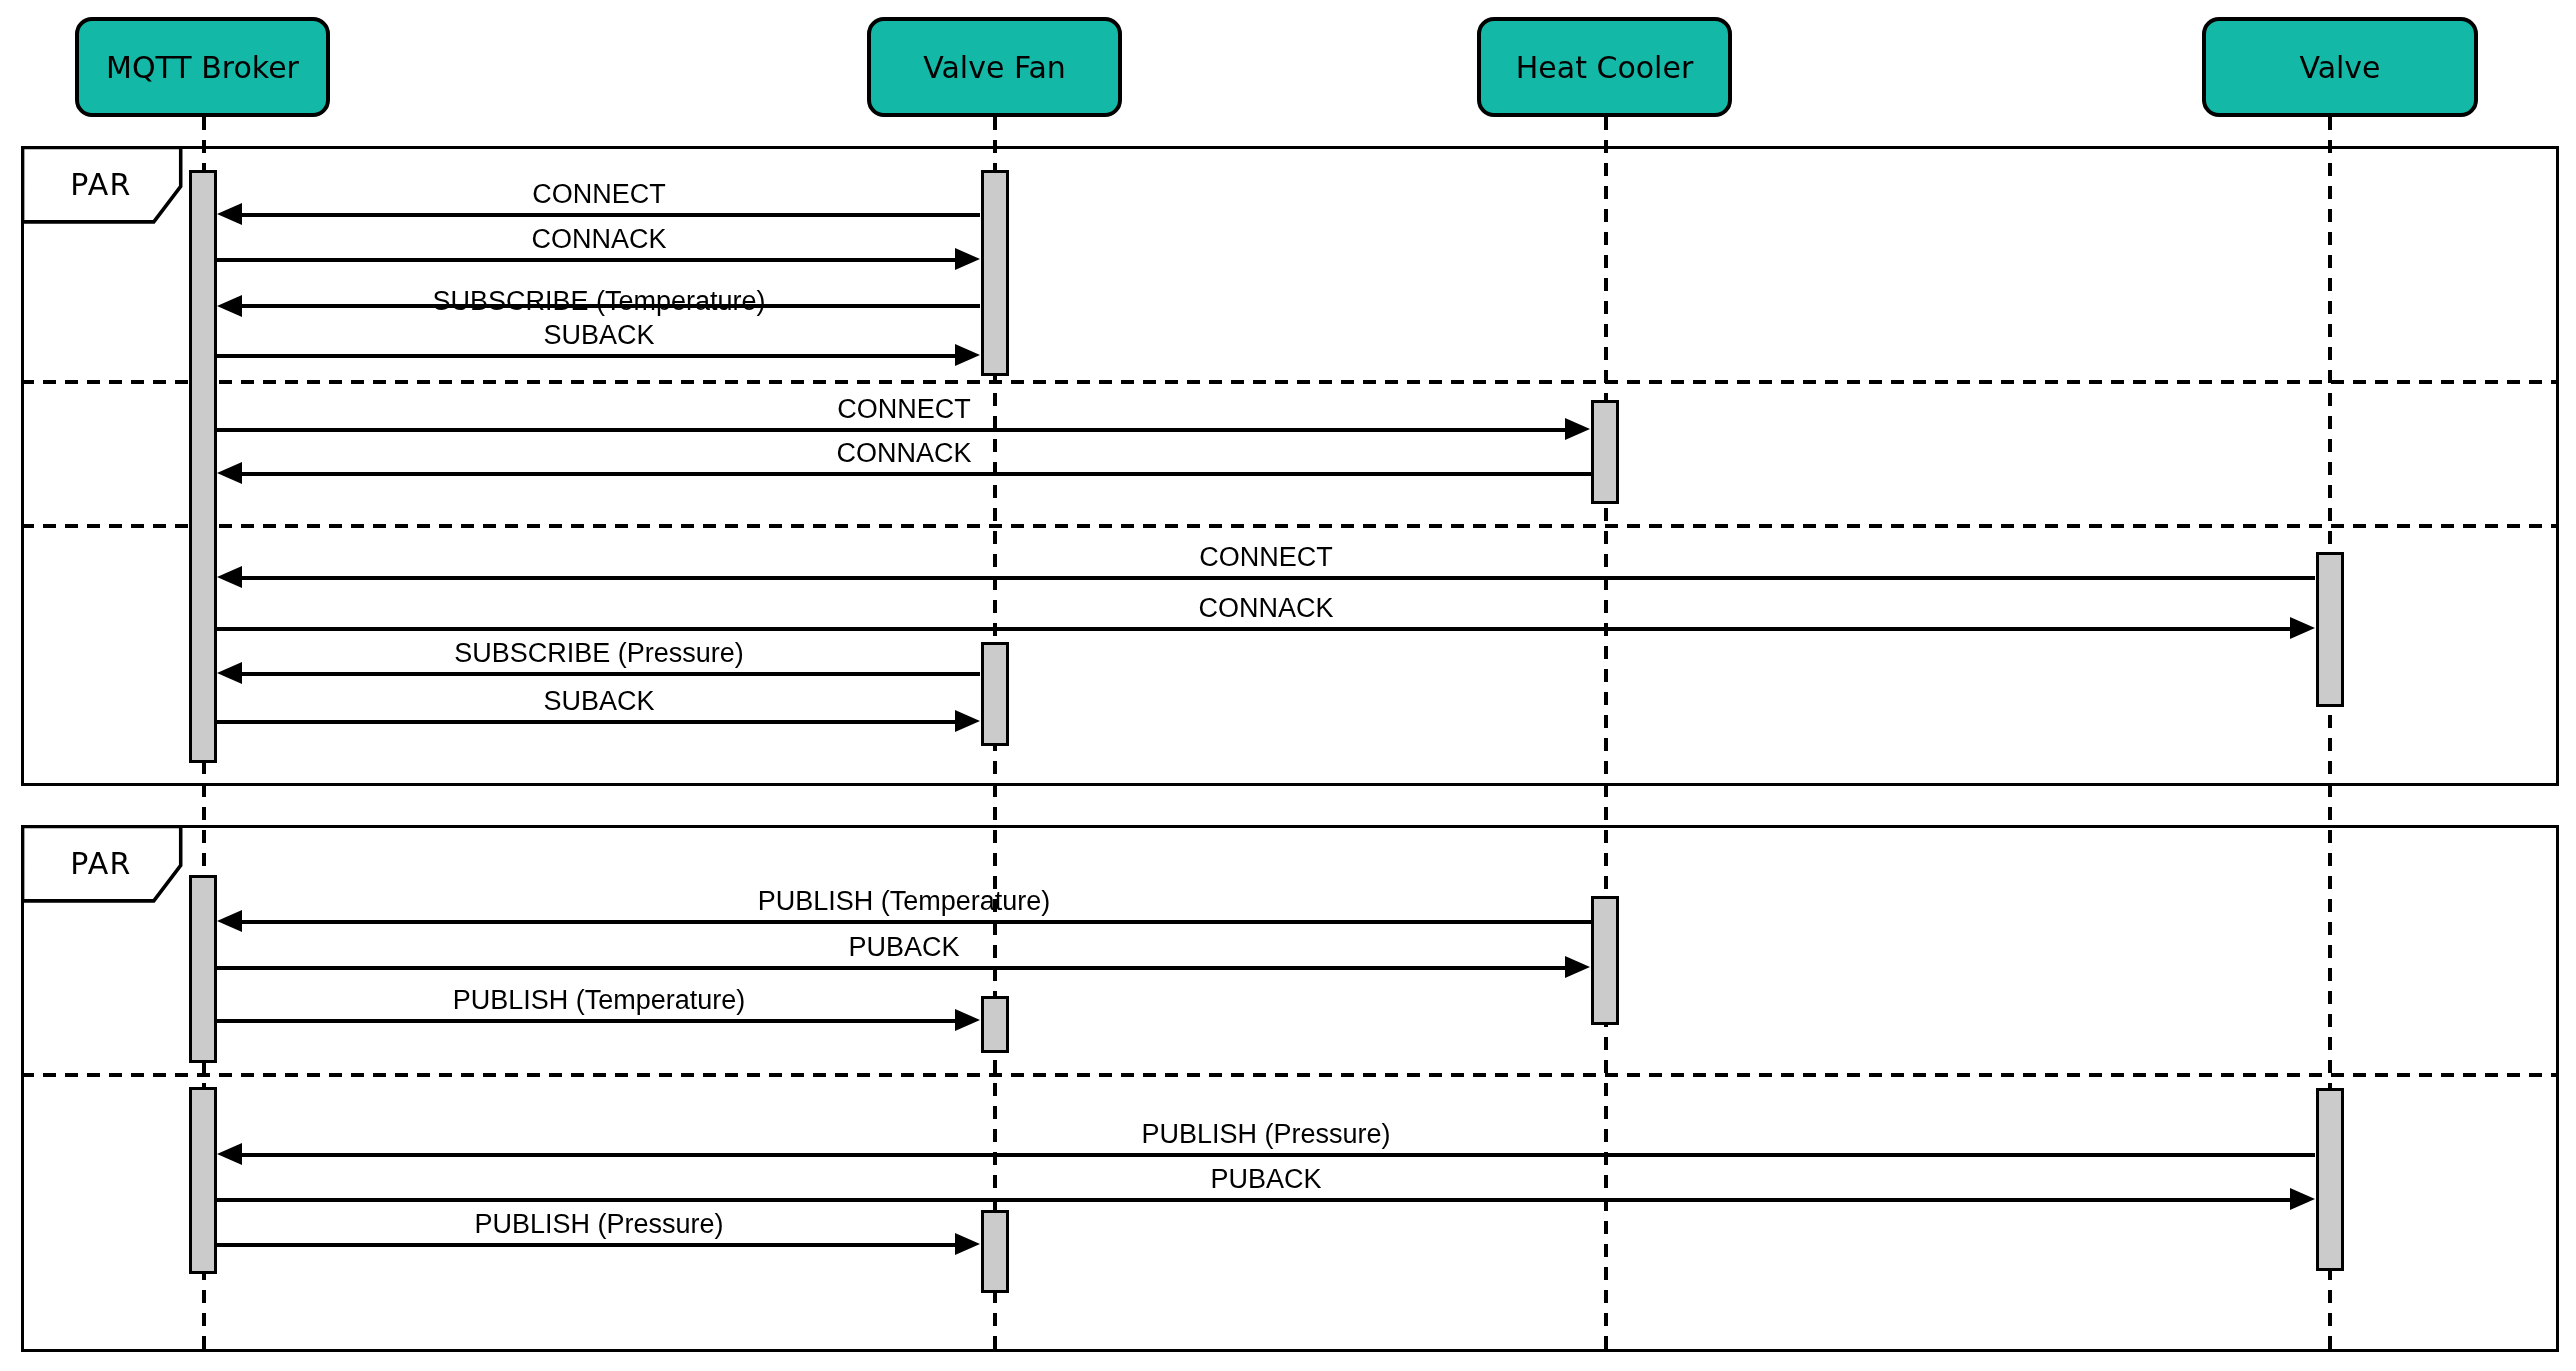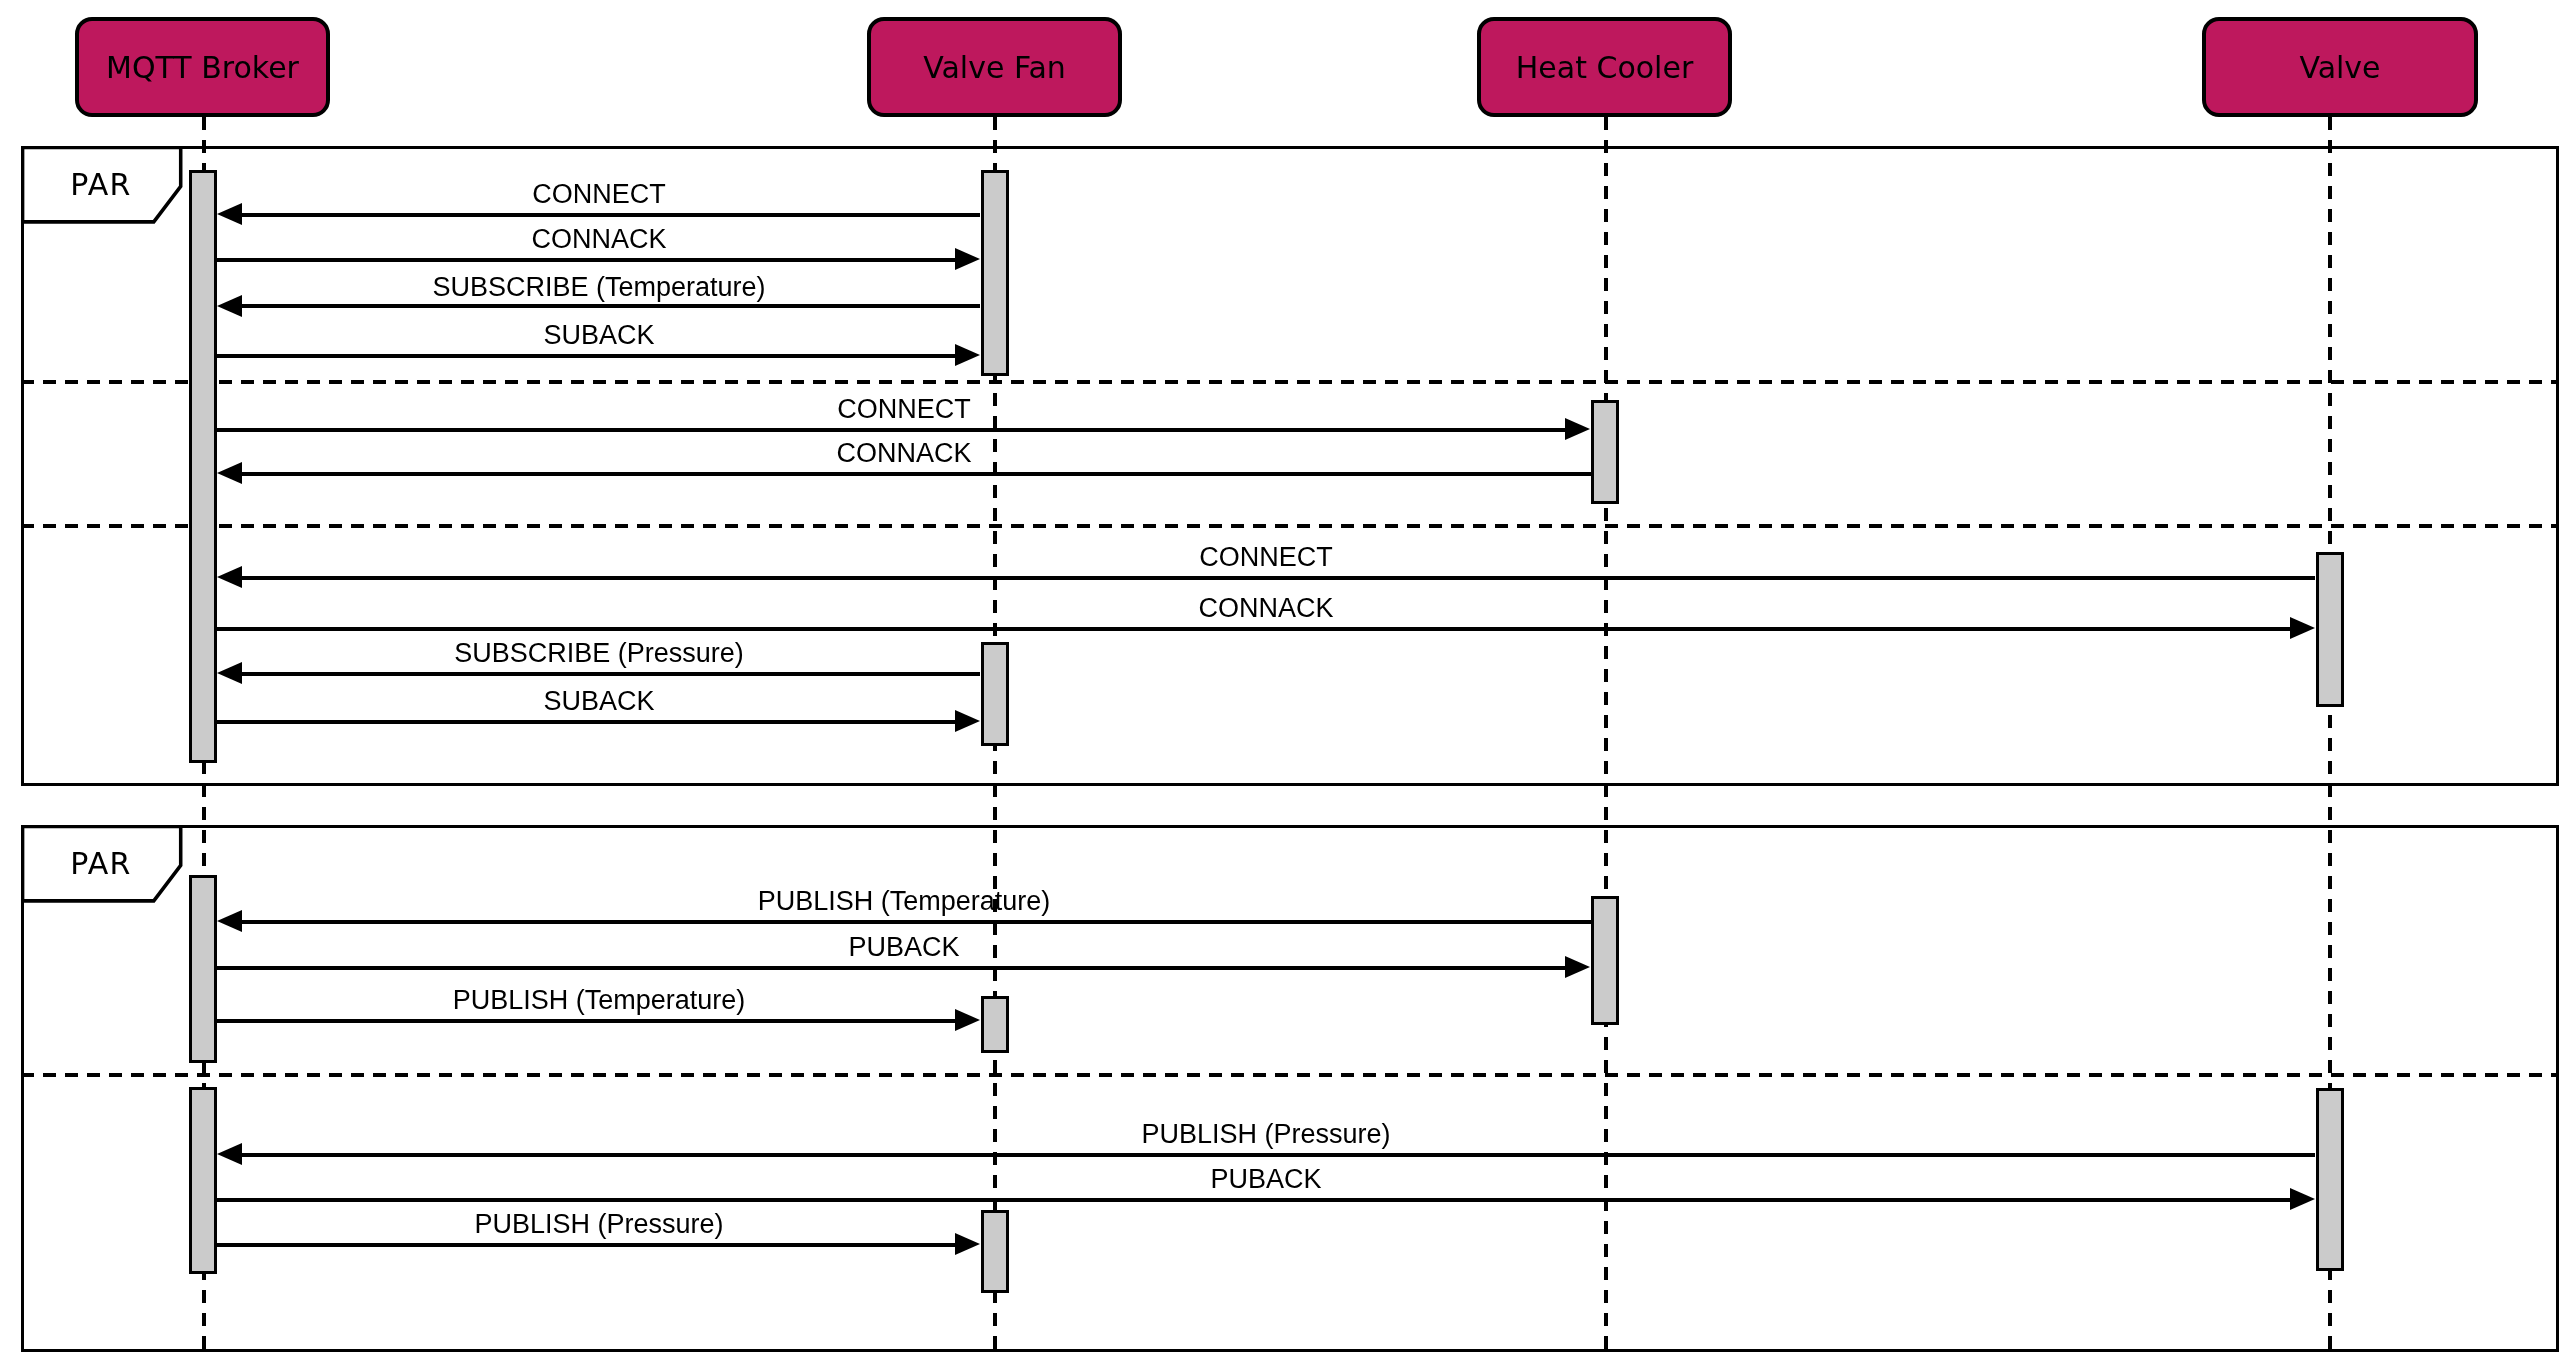--- a/index.html
+++ b/index.html
@@ -1,21 +1,21 @@
 <!DOCTYPE html>
 <html style="font-size:11.4px"><head>
 <meta charset="utf-8">
 <style>
   html,body{margin:0;padding:0;background:#ffffff;}
   #canvas{position:relative;width:2576px;height:1371px;background:#ffffff;overflow:hidden;
           font-family:"DejaVu Sans",sans-serif;color:#000;}
   .lifeline{position:absolute;width:3.5px;
             background:repeating-linear-gradient(to bottom,#000 0 12.8px,transparent 12.8px 23px);
             z-index:1;}
-  .actor-box{position:absolute;height:100px;background:#be185d;border:4.3px solid #000;
+  .actor-box{position:absolute;height:100px;background:#14b8a6;border:4.3px solid #000;
              border-radius:17px;box-sizing:border-box;display:flex;align-items:center;
              justify-content:center;font-size:30px;z-index:6;}
   .frame{position:absolute;border:3.5px solid #000;box-sizing:border-box;z-index:2;}
   .frame-label-svg{position:absolute;z-index:4;}
   .frame-label-text{position:absolute;width:160px;height:76px;display:flex;align-items:center;
                     justify-content:center;font-size:30px;letter-spacing:1.4px;z-index:5;}
   .divider{position:absolute;height:3.5px;
            background:repeating-linear-gradient(to right,#000 0 12.8px,transparent 12.8px 22px);
            z-index:2;}
   .activation{position:absolute;width:28px;background:#cbcbcb;border:3.5px solid #000;
@@ -74,21 +74,21 @@
     <div class="activation" style="left: 2316px; top: 1088px; height: 183px;"></div>
     <div class="activation" style="left: 981px; top: 1210px; height: 83px;"></div>
     <div class="msg-line" style="left: 238px; top: 213px; width: 742px;"></div>
     <div class="msg-head left" style="left: 217px; top: 203px;"></div>
     <div class="msg-label" style="left: 599px; top: 179px;">CONNECT</div>
     <div class="msg-line" style="left: 217px; top: 258px; width: 742px;"></div>
     <div class="msg-head right" style="left: 955px; top: 248px;"></div>
     <div class="msg-label" style="left: 599px; top: 224px;">CONNACK</div>
     <div class="msg-line" style="left: 238px; top: 304px; width: 742px;"></div>
     <div class="msg-head left" style="left: 217px; top: 295px;"></div>
-    <div class="msg-label" style="left: 599px; top: 272px; text-align: center;">SUBSCRIBE (Temperature)</div>
+    <div class="msg-label" style="left: 599px; top: 286px; text-align: center;">SUBSCRIBE (Temperature)</div>
     <div class="msg-line" style="left: 217px; top: 354px; width: 742px;"></div>
     <div class="msg-head right" style="left: 955px; top: 344px;"></div>
     <div class="msg-label" style="left: 599px; top: 320px;">SUBACK</div>
     <div class="msg-line" style="left: 217px; top: 428px; width: 1353px;"></div>
     <div class="msg-head right" style="left: 1565px; top: 418px;"></div>
     <div class="msg-label" style="left: 904px; top: 394px;">CONNECT</div>
     <div class="msg-line" style="left: 238px; top: 472px; width: 1353px;"></div>
     <div class="msg-head left" style="left: 217px; top: 462px;"></div>
     <div class="msg-label" style="left: 904px; top: 438px;">CONNACK</div>
     <div class="msg-line" style="left: 238px; top: 576px; width: 2077px;"></div>

